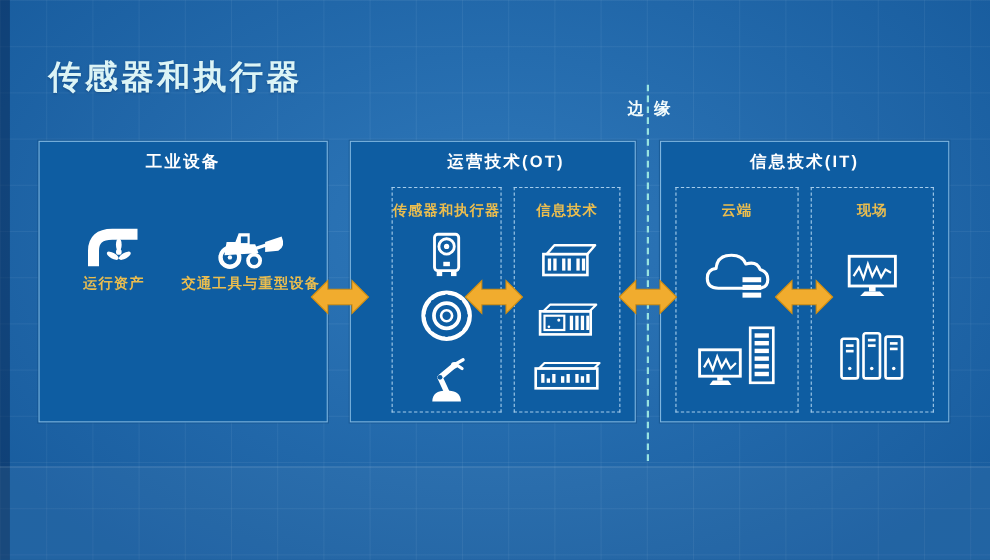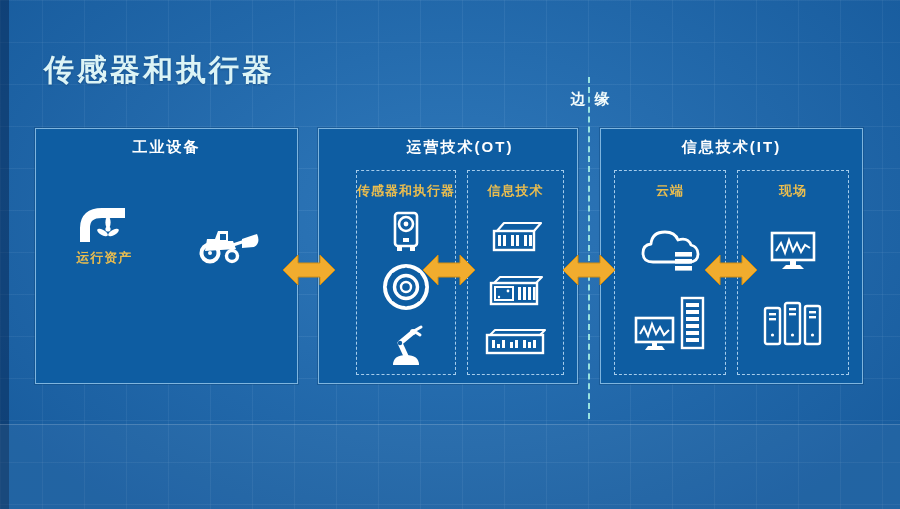--- a/index.html
+++ b/index.html
@@ -80,20 +80,21 @@
           <svg width="68" height="50" viewBox="0 0 68 50">
             <path d="M10 34 L12 22 H20 L23 14 H33 V24 H38 L41 32 Z" fill="#fff"></path>
             <rect x="25" y="17" width="6" height="6" fill="#0e5da2"></rect>
             <circle cx="15" cy="36" r="8.5" fill="none" stroke="#fff" stroke-width="4"></circle>
             <circle cx="15" cy="36" r="2" fill="#fff"></circle>
             <circle cx="37" cy="39" r="5.5" fill="none" stroke="#fff" stroke-width="3.4"></circle>
             <path d="M38 28 L50 24" stroke="#fff" stroke-width="3"></path>
             <path d="M47 22 L62 17 Q66 26 59 30 L47 31 Z" fill="#fff"></path>
           </svg>
         </span>
+        <span class="gold-label">交通工具与重型设备</span>
       </div>
 
 
     </div>
   </div>
 
   <div class="panel panel-2">
     <div class="panel-header">运营技术(OT)</div>
     <div class="groups">
 

